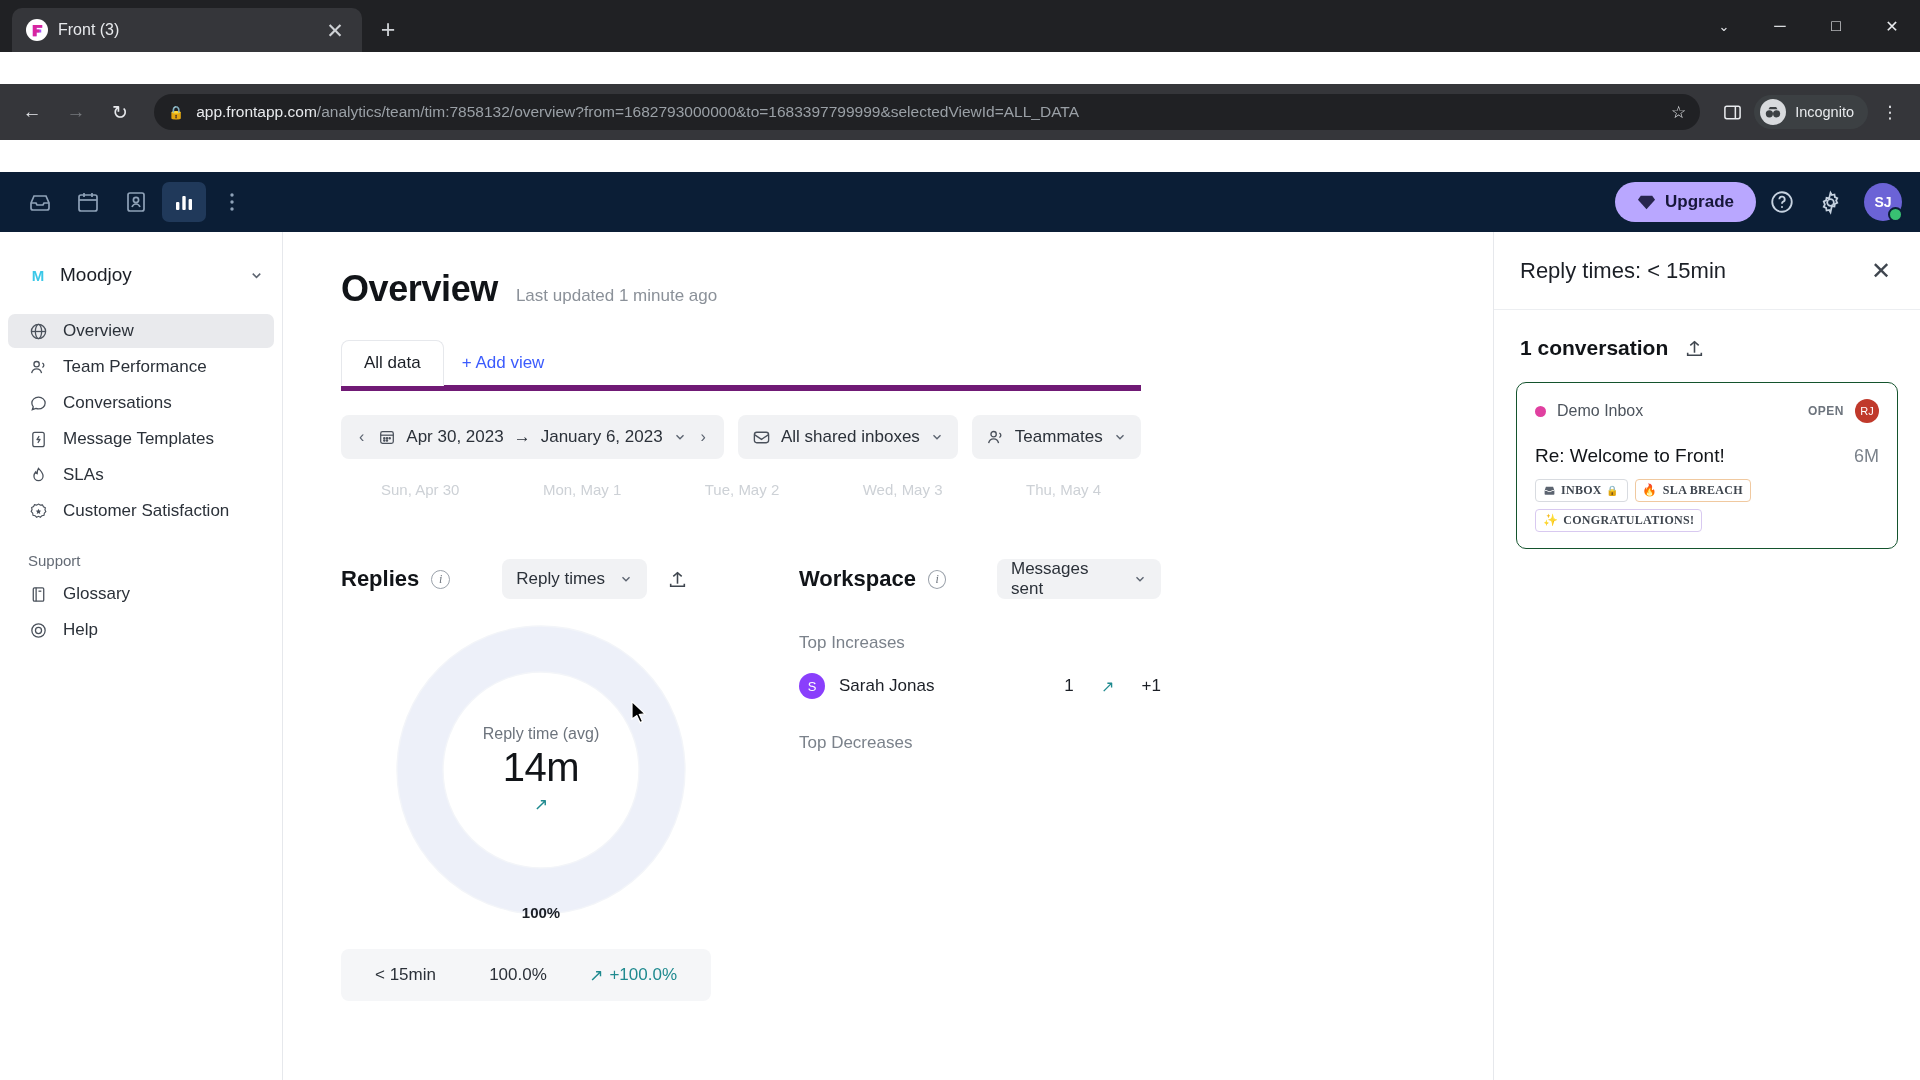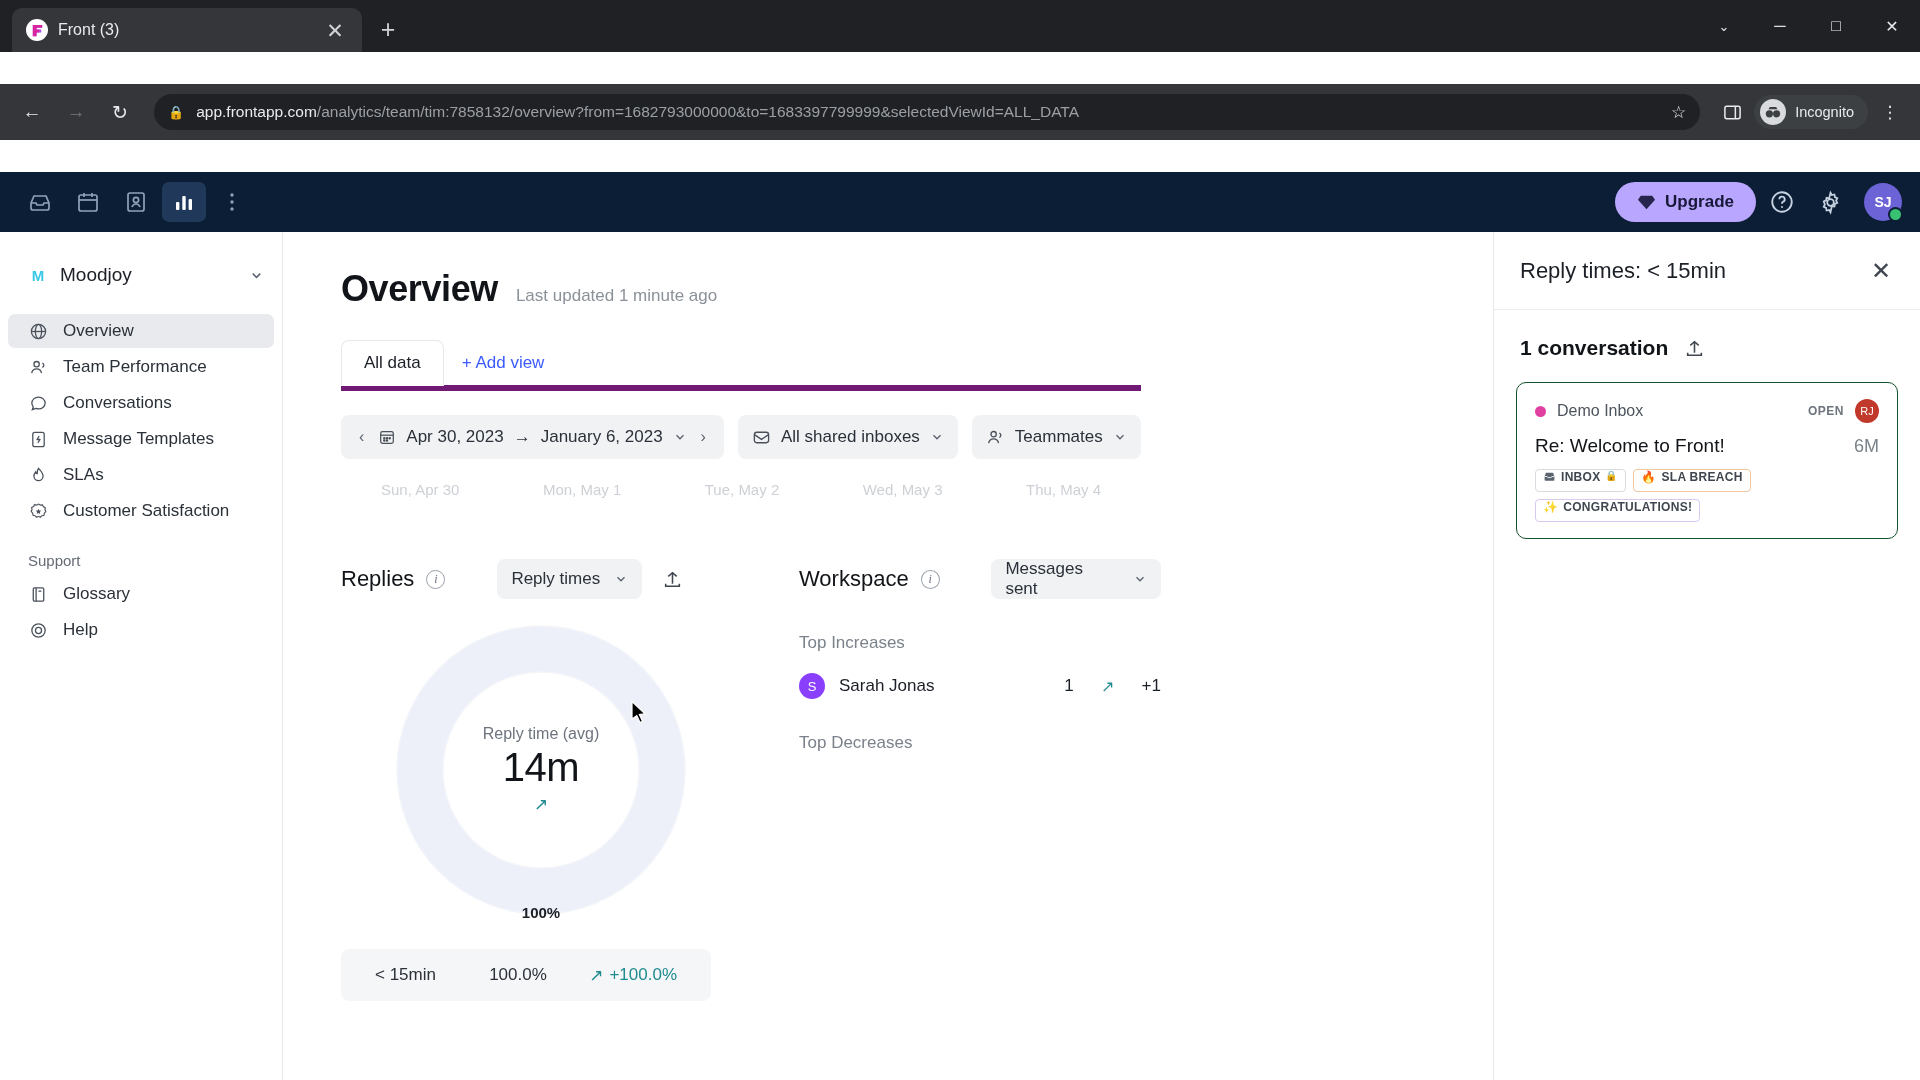--- a/index.html
+++ b/index.html
@@ -172,21 +172,21 @@
     display: flex; gap: 0; margin-top: 22px; color: #cdd1d6; font-size: 15px;
     width: 800px; justify-content: space-between; padding: 0 40px;
     overflow: hidden; height: 18px;
   }
 
   
   .widgets { display: flex; margin-top: 60px; }
   .widget-replies { width: 400px; }
   .widget-workspace { width: 420px; padding-left: 58px; }
   .w-head { display: flex; align-items: center; gap: 12px; }
-  .w-title { font-size: 22px; font-weight: normal; color: #111418; }
+  .w-title { font-size: 22px; font-weight: bold; color: #111418; }
   .info-ico {
     width: 19px; height: 19px; border-radius: 50%; border: 1.5px solid #9aa1aa;
     color: #6d747d; font-size: 12px; display: flex; align-items: center;
     justify-content: center; font-style: italic; font-family: "Liberation Serif", serif;
   }
   .w-select {
     height: 40px; background: #f1f2f4; border-radius: 8px; display: flex;
     align-items: center; gap: 14px; padding: 0 14px; font-size: 17px; color: #2b3139;
   }
   .export-ico { color: #3f464f; font-size: 19px; padding: 4px 8px; }
@@ -247,28 +247,28 @@
   .conv-top { display: flex; align-items: center; gap: 11px; }
   .conv-dot { width: 11px; height: 11px; border-radius: 50%; background: #e040a0; flex: none; }
   .conv-inbox { font-size: 16px; color: #4d545d; flex: 1; }
   .conv-status {
     font-size: 12px; font-weight: bold; color: #6d747d; letter-spacing: .5px;
   }
   .conv-av {
     width: 24px; height: 24px; border-radius: 50%; background: #c0392b; color: #fff;
     font-size: 11px; display: flex; align-items: center; justify-content: center; flex: none;
   }
-  .conv-subject-row { display: flex; align-items: baseline; margin-top: 12px; }
+  .conv-subject-row { display: flex; align-items: baseline; margin-top: 22px; }
   .conv-subject { font-size: 19px; color: #111418; flex: 1; }
   .conv-time { font-size: 18px; color: #7b828b; }
   .conv-tags { display: flex; gap: 7px; margin-top: 12px; flex-wrap: wrap; }
   .tag {
-    display: flex; align-items: flex-start; gap: 5px; height: 23px; padding: 0 7px;
+    display: flex; align-items: center; gap: 5px; height: 23px; padding: 0 7px;
     border: 1px solid #d8dbe0; border-radius: 4px; font-size: 12px;
-    color: #3f464f; font-weight: bold; letter-spacing: .3px; background: #fff;
+    color: #3f464f; font-weight: bold; letter-spacing: .3px; background: #fff; font-family: Liberation Serif, serif;
   }
   .tag.orange { border-color: #f0c9a0; color: #3f464f; }
   .tag.purple { border-color: #d8c9f0; color: #3f464f; }
 
   svg { display: block; }
   .cursor { position: absolute; pointer-events: none; }
 </style>
 </head>
 <body>
 

